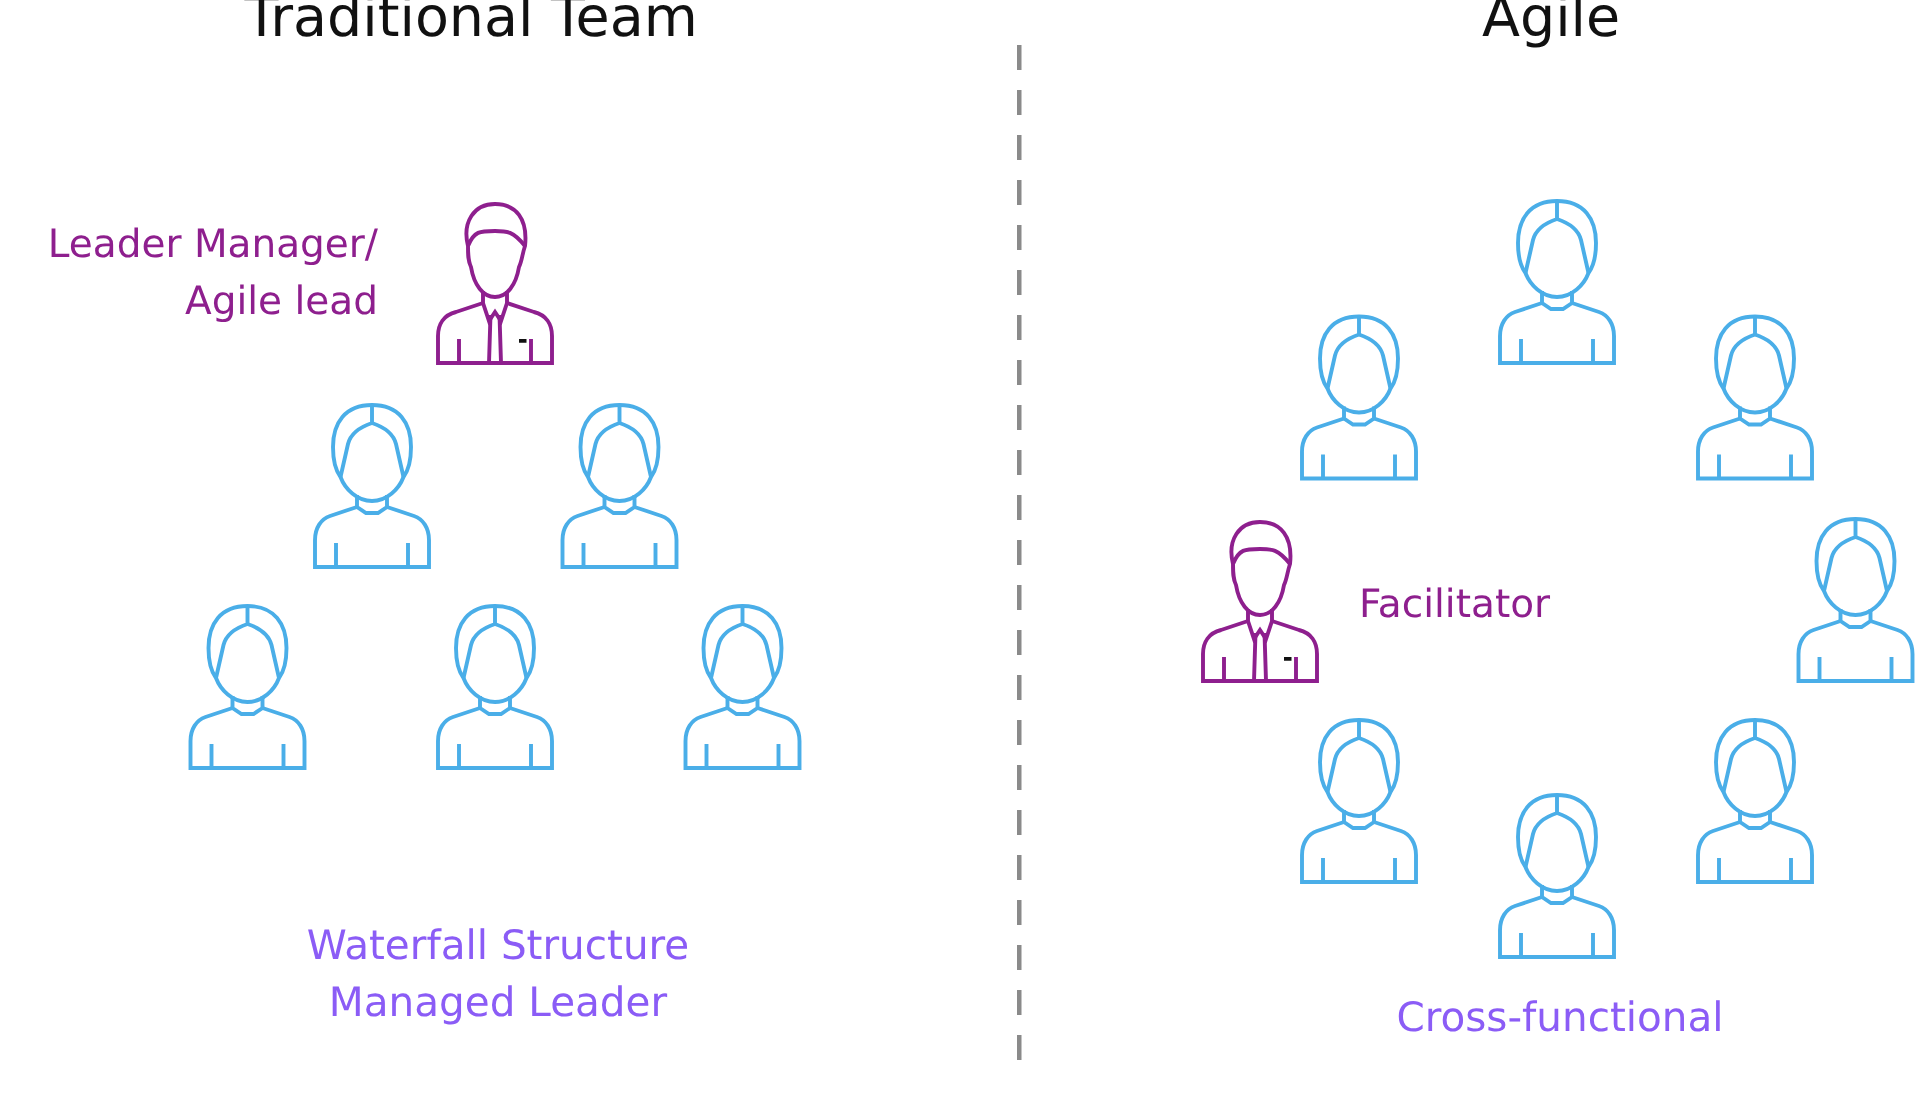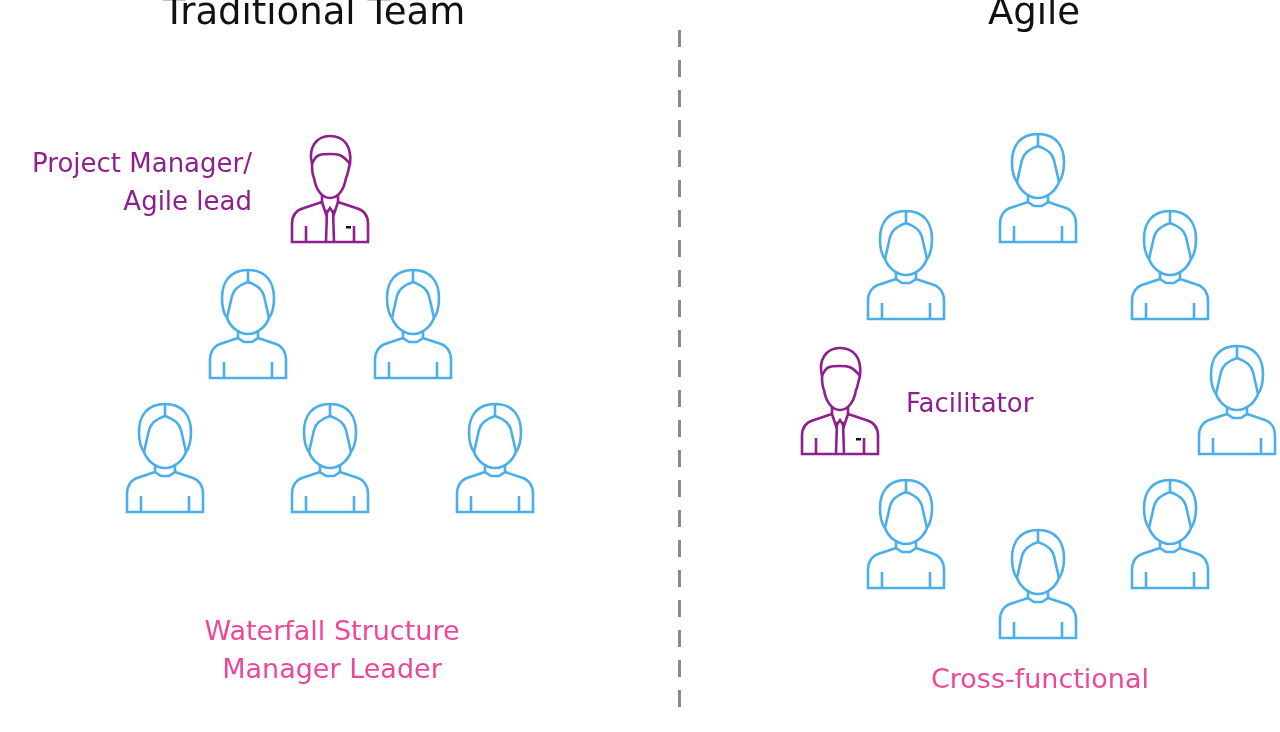--- a/index.html
+++ b/index.html
@@ -1,21 +1,21 @@
 <!DOCTYPE html>
 <html><head>
 <meta charset="utf-8">
 <style>
   html, body { margin:0; padding:0; background:#ffffff; }
   body { width:1280px; height:732px; position:relative; overflow:hidden; font-family:"DejaVu Sans", sans-serif; }
   .abs { position:absolute; }
   .title { font-size:37px; color:#111; top:-10px; white-space:nowrap; letter-spacing:0px; }
   .purple { color:#8e1f8e; }
   .label { font-size:26px; line-height:38px; }
-  .caption { font-size:27px; line-height:38px; text-align:center; color:#ec4899; }
+  .caption { font-size:27px; line-height:38px; text-align:center; color:#8b5cf6; }
   .divider { left:678px; top:30px; width:3px; height:690px;
     background: repeating-linear-gradient(to bottom, #8a8a8a 0 17px, transparent 17px 30px); }
   svg.person { position:absolute; overflow:visible; }
 </style>
 </head>
 <body>
 
 <svg width="0" height="0" style="position:absolute">
   <defs>
     <g id="member">
@@ -35,21 +35,21 @@
       <path d="M37 80 L36 112 M43 80 L44 112" fill="none" stroke="#8e1f8e" stroke-width="2.6"></path>
       <path d="M16 96 L16 112 M64 96 L64 112" fill="none" stroke="#8e1f8e" stroke-width="2.6"></path>
       <rect x="56" y="96" width="5" height="2.5" fill="#111"></rect>
     </g>
   </defs>
 </svg>
 
 <div class="abs title" style="left:163px;">Traditional Team</div>
 
 <div class="abs label purple" style="left:0px; top:144px; text-align:right; width:252px;">
-  <div>Project Manager/</div>
+  <div>Leader Manager/</div>
   <div>Agile lead</div>
 </div>
 
 <svg class="person" style="left:290px; top:130px;" width="82" height="114">
     <use href="#leader"></use>
   </svg>
 
 <svg class="person" style="left:208px; top:266px;" width="82" height="114">
     <use href="#member"></use>
   </svg>
@@ -61,21 +61,21 @@
   </svg>
 <svg class="person" style="left:290px; top:400px;" width="82" height="114">
     <use href="#member"></use>
   </svg>
 <svg class="person" style="left:455px; top:400px;" width="82" height="114">
     <use href="#member"></use>
   </svg>
 
 <div class="abs caption" style="left:152px; top:612px; width:360px;">
   <div>Waterfall Structure</div>
-  <div>Manager Leader</div>
+  <div>Managed Leader</div>
 </div>
 
 <div class="abs divider"></div>
 
 <div class="abs title" style="left:988px;">Agile</div>
 
 <svg class="person" style="left:998px; top:130px;" width="82" height="114">
     <use href="#member"></use>
   </svg>
 <svg class="person" style="left:866px; top:207px;" width="82" height="114">

